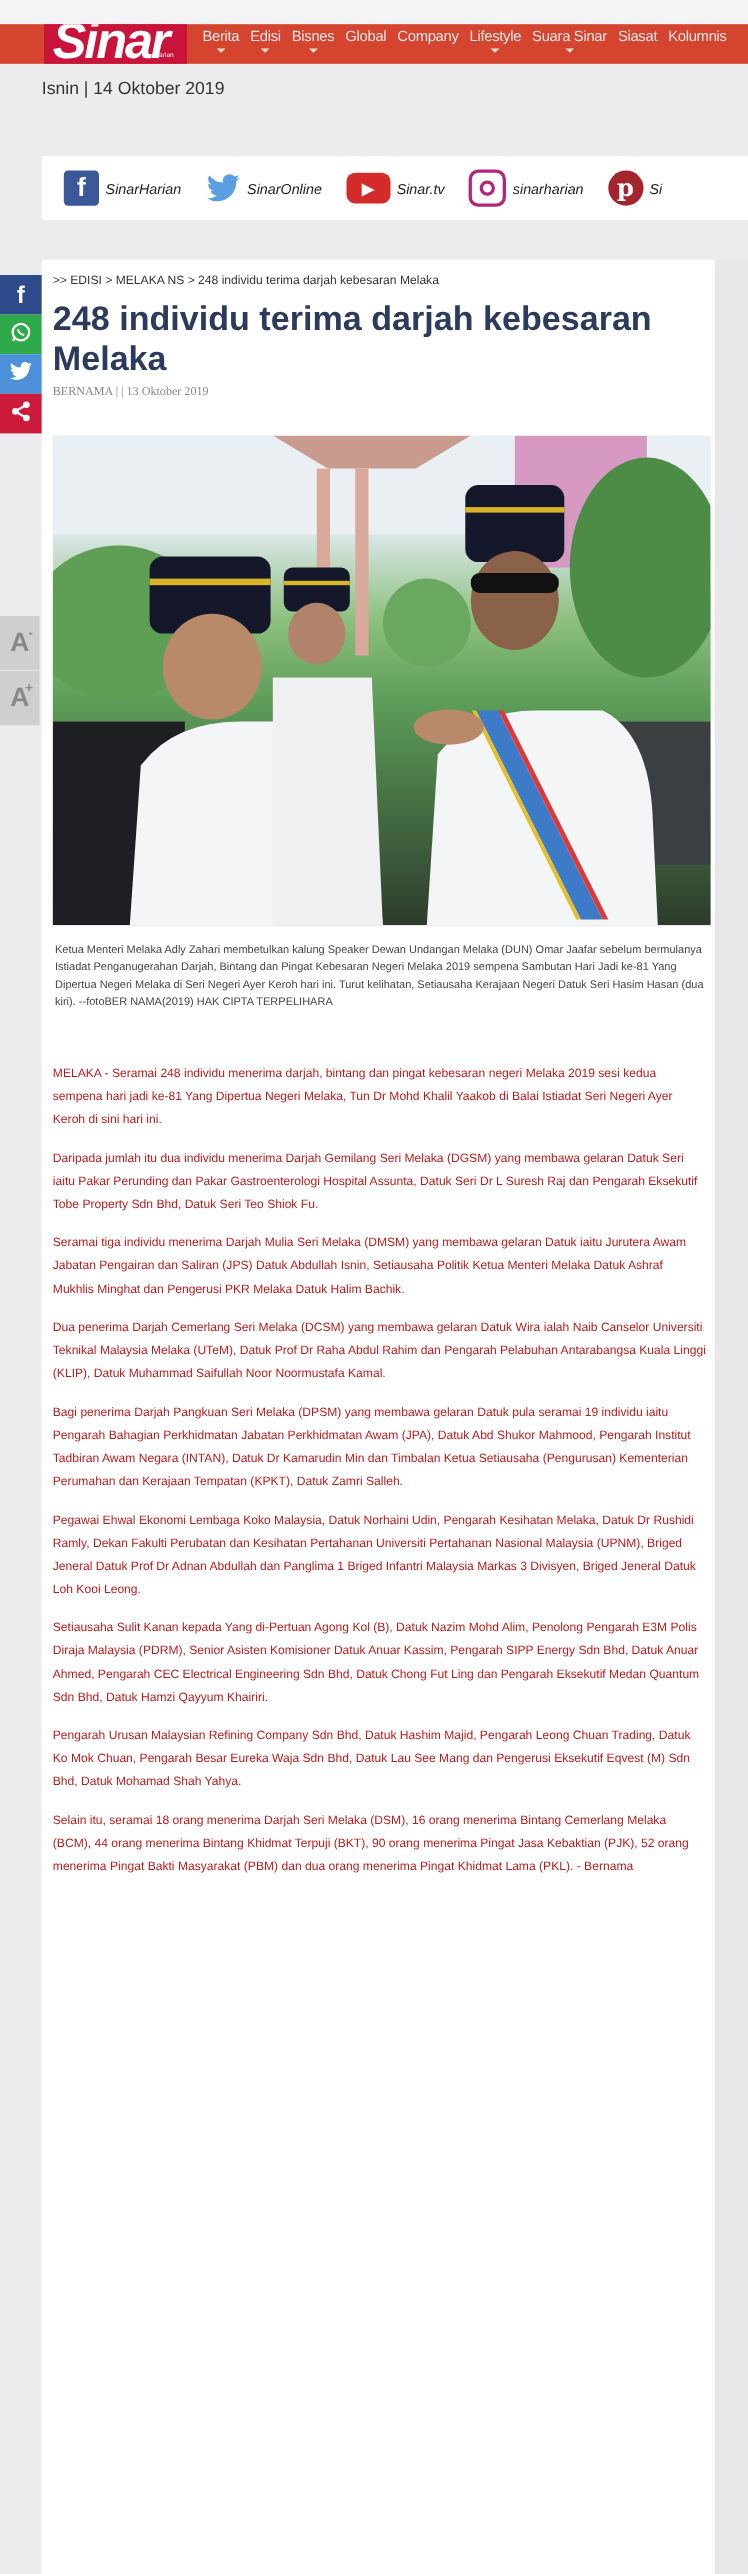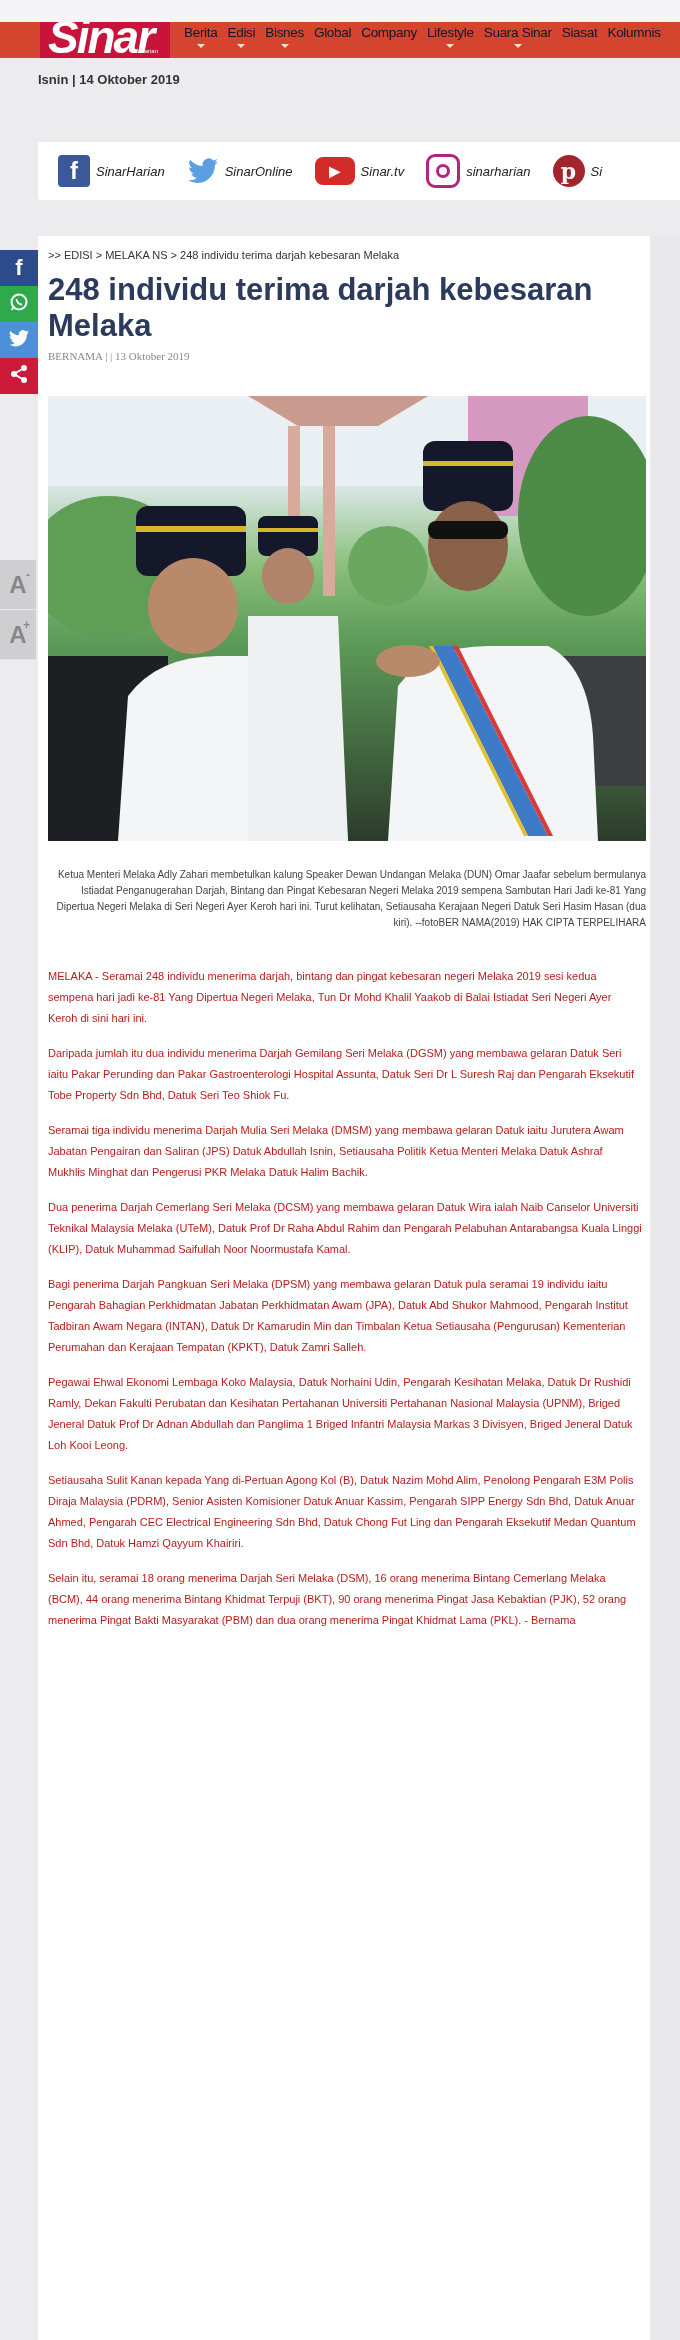--- a/index.html
+++ b/index.html
@@ -23,32 +23,32 @@
   .logo-text {
     position: absolute; left: 8px; top: -12px;
     font-family: "Liberation Sans", sans-serif; font-weight: bold; font-style: italic;
     font-size: 46px; color: #fff; letter-spacing: -2px;
   }
   .logo-sub {
     position: absolute; right: 12px; bottom: 4px; font-size: 6px; color: #fff;
   }
   .nav-items { display: flex; margin-left: 14px; }
   .nav-item {
-    position: relative; color: #0f172a; font-size: 13.5px; padding-top: 3px;
+    position: relative; color: #e5e5e5; font-size: 13.5px; padding-top: 3px;
     margin-right: 10px; height: 36px; cursor: pointer; white-space: nowrap;
     font-family: "Liberation Sans Narrow", "Liberation Sans", sans-serif;
     letter-spacing: -0.3px;
   }
   .nav-caret {
     position: absolute; left: 50%; top: 22px; margin-left: -4px;
     width: 0; height: 0; border-left: 4px solid transparent; border-right: 4px solid transparent;
     border-top: 4px solid #fde3c8;
   }
   .datebar {
-    position: absolute; left: 38px; top: 72px; font-size: 13px; font-weight: bold; color: #333;
+    position: absolute; left: 38px; top: 72px; font-size: 16px; font-weight: normal; color: #333;
   }
   .social-bar {
     position: absolute; left: 38px; top: 142px; width: 642px; height: 58px;
     background: #fff; display: flex; align-items: center; padding-left: 20px;
     border-radius: 3px 0 0 3px;
   }
   .social-item { display: flex; align-items: center; margin-right: 22px; cursor: pointer; }
   .social-icon {
     width: 32px; height: 32px; display: flex; align-items: center; justify-content: center;
     color: #fff; font-weight: bold; margin-right: 6px;
@@ -88,22 +88,22 @@
     position: absolute; left: 10px; top: 36px; width: 590px;
     font-size: 31px; line-height: 36px; font-weight: bold; color: #2c3a5c;
   }
   .byline { position: absolute; left: 10px; top: 114px; font-size: 11px; color: #888; font-family: Liberation Serif, serif; }
 
   .photo {
     position: absolute; left: 10px; top: 160px; width: 598px; height: 445px; overflow: hidden;
     background: linear-gradient(180deg, #e7eef1 0%, #dbe7e8 20%, #8bbf7c 38%, #5c9b58 55%, #2c3b2b 100%);
   }
   .caption {
-    position: absolute; left: 12px; top: 620px; width: 596px; text-align: right;
-    font-size: 10px; line-height: 16px; color: #444; margin-top: 11px;
+    position: absolute; left: 12px; top: 620px; width: 596px; text-align: left;
+    font-size: 10px; line-height: 16px; color: #444;
   }
   .body { position: absolute; left: 10px; top: 730px; width: 594px; }
   .body p { font-size: 11px; line-height: 21px; color: #b91c1c; margin-bottom: 14px; }
 </style>
 </head>
 <body>
 
 <div class="topstrip"></div>
 
 <div class="navbar">
@@ -240,17 +240,18 @@
   <div class="caption">Ketua Menteri Melaka Adly Zahari membetulkan kalung Speaker Dewan Undangan Melaka (DUN) Omar Jaafar sebelum bermulanya Istiadat Penganugerahan Darjah, Bintang dan Pingat Kebesaran Negeri Melaka 2019 sempena Sambutan Hari Jadi ke-81 Yang Dipertua Negeri Melaka di Seri Negeri Ayer Keroh hari ini. Turut kelihatan, Setiausaha Kerajaan Negeri Datuk Seri Hasim Hasan (dua kiri). --fotoBER NAMA(2019) HAK CIPTA TERPELIHARA</div>
 
   <div class="body">
     <p>MELAKA - Seramai 248 individu menerima darjah, bintang dan pingat kebesaran negeri Melaka 2019 sesi kedua sempena hari jadi ke-81 Yang Dipertua Negeri Melaka, Tun Dr Mohd Khalil Yaakob di Balai Istiadat Seri Negeri Ayer Keroh di sini hari ini.</p>
     <p>Daripada jumlah itu dua individu menerima Darjah Gemilang Seri Melaka (DGSM) yang membawa gelaran Datuk Seri iaitu Pakar Perunding dan Pakar Gastroenterologi Hospital Assunta, Datuk Seri Dr L Suresh Raj dan Pengarah Eksekutif Tobe Property Sdn Bhd, Datuk Seri Teo Shiok Fu.</p>
     <p>Seramai tiga individu menerima Darjah Mulia Seri Melaka (DMSM) yang membawa gelaran Datuk iaitu Jurutera Awam Jabatan Pengairan dan Saliran (JPS) Datuk Abdullah Isnin, Setiausaha Politik Ketua Menteri Melaka Datuk Ashraf Mukhlis Minghat dan Pengerusi PKR Melaka Datuk Halim Bachik.</p>
     <p>Dua penerima Darjah Cemerlang Seri Melaka (DCSM) yang membawa gelaran Datuk Wira ialah Naib Canselor Universiti Teknikal Malaysia Melaka (UTeM), Datuk Prof Dr Raha Abdul Rahim dan Pengarah Pelabuhan Antarabangsa Kuala Linggi (KLIP), Datuk Muhammad Saifullah Noor Noormustafa Kamal.</p>
     <p>Bagi penerima Darjah Pangkuan Seri Melaka (DPSM) yang membawa gelaran Datuk pula seramai 19 individu iaitu Pengarah Bahagian Perkhidmatan Jabatan Perkhidmatan Awam (JPA), Datuk Abd Shukor Mahmood, Pengarah Institut Tadbiran Awam Negara (INTAN), Datuk Dr Kamarudin Min dan Timbalan Ketua Setiausaha (Pengurusan) Kementerian Perumahan dan Kerajaan Tempatan (KPKT), Datuk Zamri Salleh.</p>
     <p>Pegawai Ehwal Ekonomi Lembaga Koko Malaysia, Datuk Norhaini Udin, Pengarah Kesihatan Melaka, Datuk Dr Rushidi Ramly, Dekan Fakulti Perubatan dan Kesihatan Pertahanan Universiti Pertahanan Nasional Malaysia (UPNM), Briged Jeneral Datuk Prof Dr Adnan Abdullah dan Panglima 1 Briged Infantri Malaysia Markas 3 Divisyen, Briged Jeneral Datuk Loh Kooi Leong.</p>
     <p>Setiausaha Sulit Kanan kepada Yang di-Pertuan Agong Kol (B), Datuk Nazim Mohd Alim, Penolong Pengarah E3M Polis Diraja Malaysia (PDRM), Senior Asisten Komisioner Datuk Anuar Kassim, Pengarah SIPP Energy Sdn Bhd, Datuk Anuar Ahmed, Pengarah CEC Electrical Engineering Sdn Bhd, Datuk Chong Fut Ling dan Pengarah Eksekutif Medan Quantum Sdn Bhd, Datuk Hamzi Qayyum Khairiri.</p>
+    <p>Pengarah Urusan Malaysian Refining Company Sdn Bhd, Datuk Hashim Majid, Pengarah Leong Chuan Trading, Datuk Ko Mok Chuan, Pengarah Besar Eureka Waja Sdn Bhd, Datuk Lau See Mang dan Pengerusi Eksekutif Eqvest (M) Sdn Bhd, Datuk Mohamad Shah Yahya.</p>
     <p>Selain itu, seramai 18 orang menerima Darjah Seri Melaka (DSM), 16 orang menerima Bintang Cemerlang Melaka (BCM), 44 orang menerima Bintang Khidmat Terpuji (BKT), 90 orang menerima Pingat Jasa Kebaktian (PJK), 52 orang menerima Pingat Bakti Masyarakat (PBM) dan dua orang menerima Pingat Khidmat Lama (PKL). - Bernama</p>
   </div>
 </div>
 
 <div class="rightstrip"></div>
 
 </body></html>

